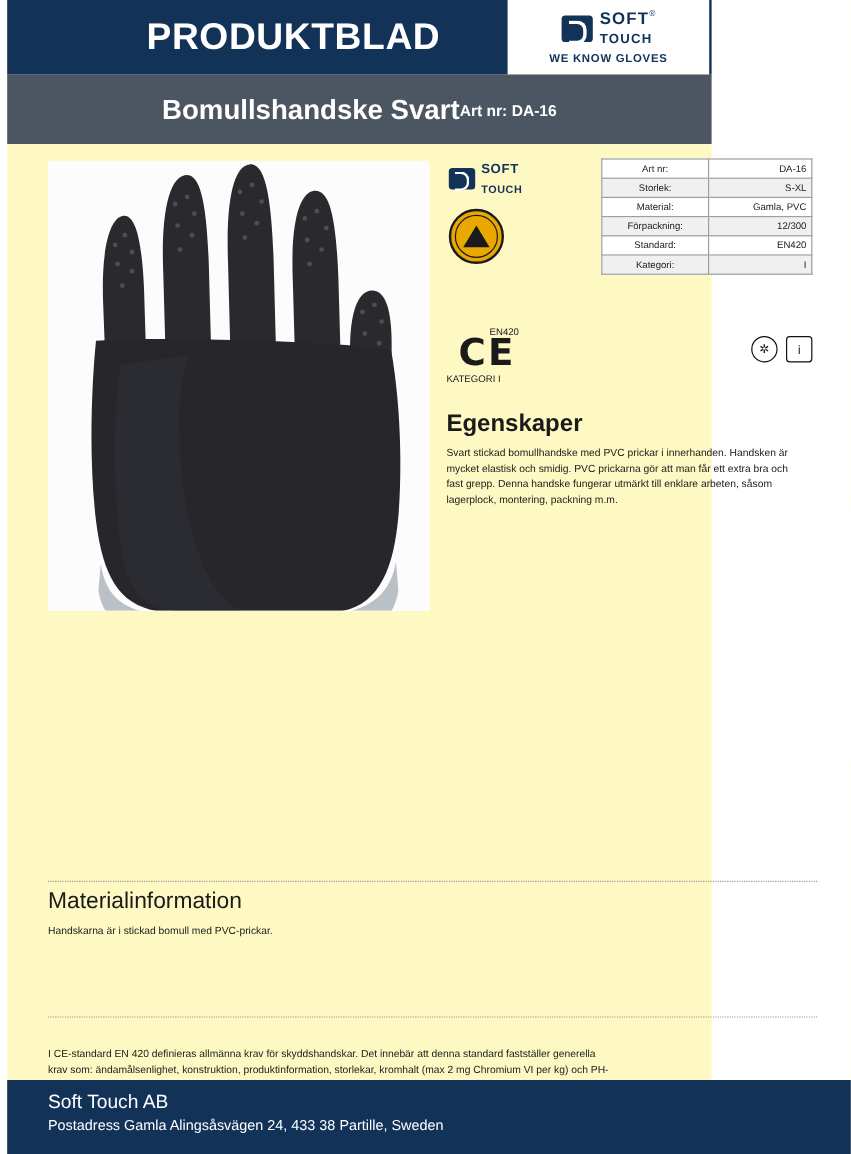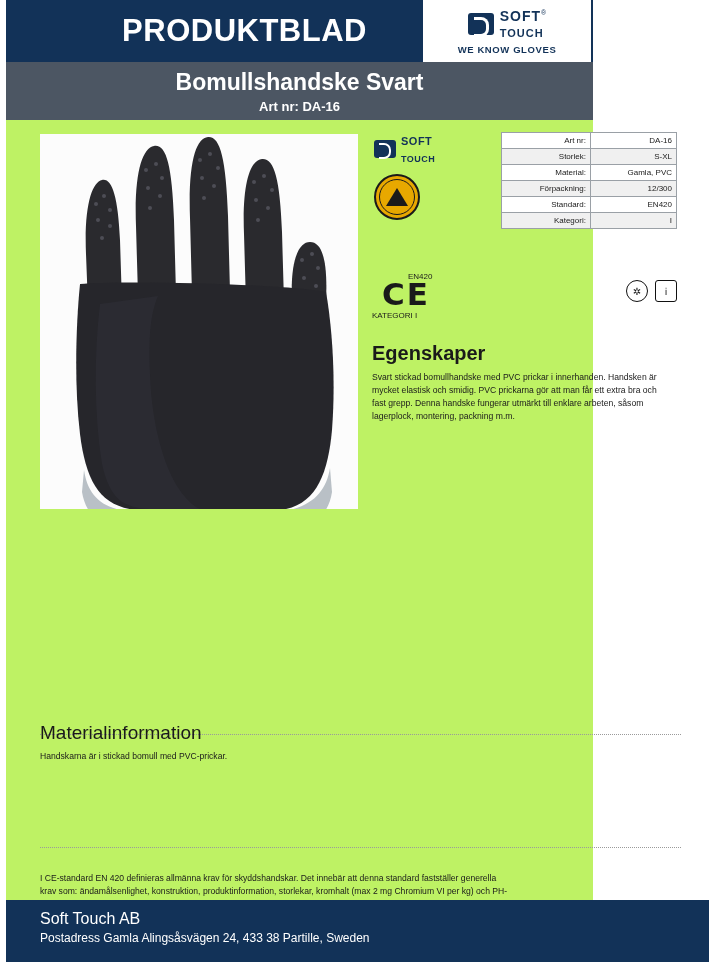--- a/index.html
+++ b/index.html
@@ -12,21 +12,21 @@
     background: #ffffff;
     font-family: "Liberation Sans", sans-serif;
     color: #1a1a1a;
     overflow: hidden;
     position: relative;
   }
   .page {
     width: 599px;
     height: 962px;
     position: relative;
-    background: #bef264;
+    background: #fef9c3;
     box-sizing: border-box;
     border-left: 6px solid #ffffff;
     border-right: 6px solid #ffffff;
   }
 
   
   .header {
     height: 62px;
     background: #123258;
     display: flex;
@@ -101,21 +101,21 @@
     color: #123258;
     letter-spacing: 0.6px;
   }
 
   
   .subheader {
     height: 58px;
     background: #4c5663;
     color: #ffffff;
     display: flex;
-    flex-direction: column;
+    flex-direction: row;
     align-items: center;
     justify-content: center;
   }
   .subheader-title {
     font-size: 23px;
     font-weight: bold;
   }
   .subheader-art {
     font-size: 13px;
     font-weight: bold;
@@ -204,21 +204,21 @@
     width: 176px;
     border-collapse: collapse;
     font-size: 8px;
     background: #ffffff;
   }
   .spec-table td {
     border: 1px solid #9aa0a6;
     padding: 2px 4px;
     height: 11px;
   }
-  .spec-table td.k { color: #1a1a1a; text-align: right; }
+  .spec-table td.k { color: #1a1a1a; text-align: center; }
   .spec-table td.v { color: #1a1a1a; text-align: right; }
   .spec-table tr:nth-child(even) { background: #f0f0f0; }
 
   
   .ce-block {
     position: absolute;
     left: 366px;
     top: 152px;
     width: 120px;
   }
@@ -282,21 +282,21 @@
 
   .divider {
     position: absolute;
     left: 34px;
     width: 641px;
     border-top: 1px dotted #9a9a9a;
   }
   #div1 { top: 614px; }
   #div2 { top: 727px; }
 
-  #materialinformation { top: 602px; }
+  #materialinformation { top: 621px; }
   #tekniskfakta { top: 752px; }
 
   
   .watermark {
     position: absolute;
     left: 404px;
     top: 898px;
     font-size: 40px;
     font-weight: bold;
     color: rgba(120,120,120,0.30);

